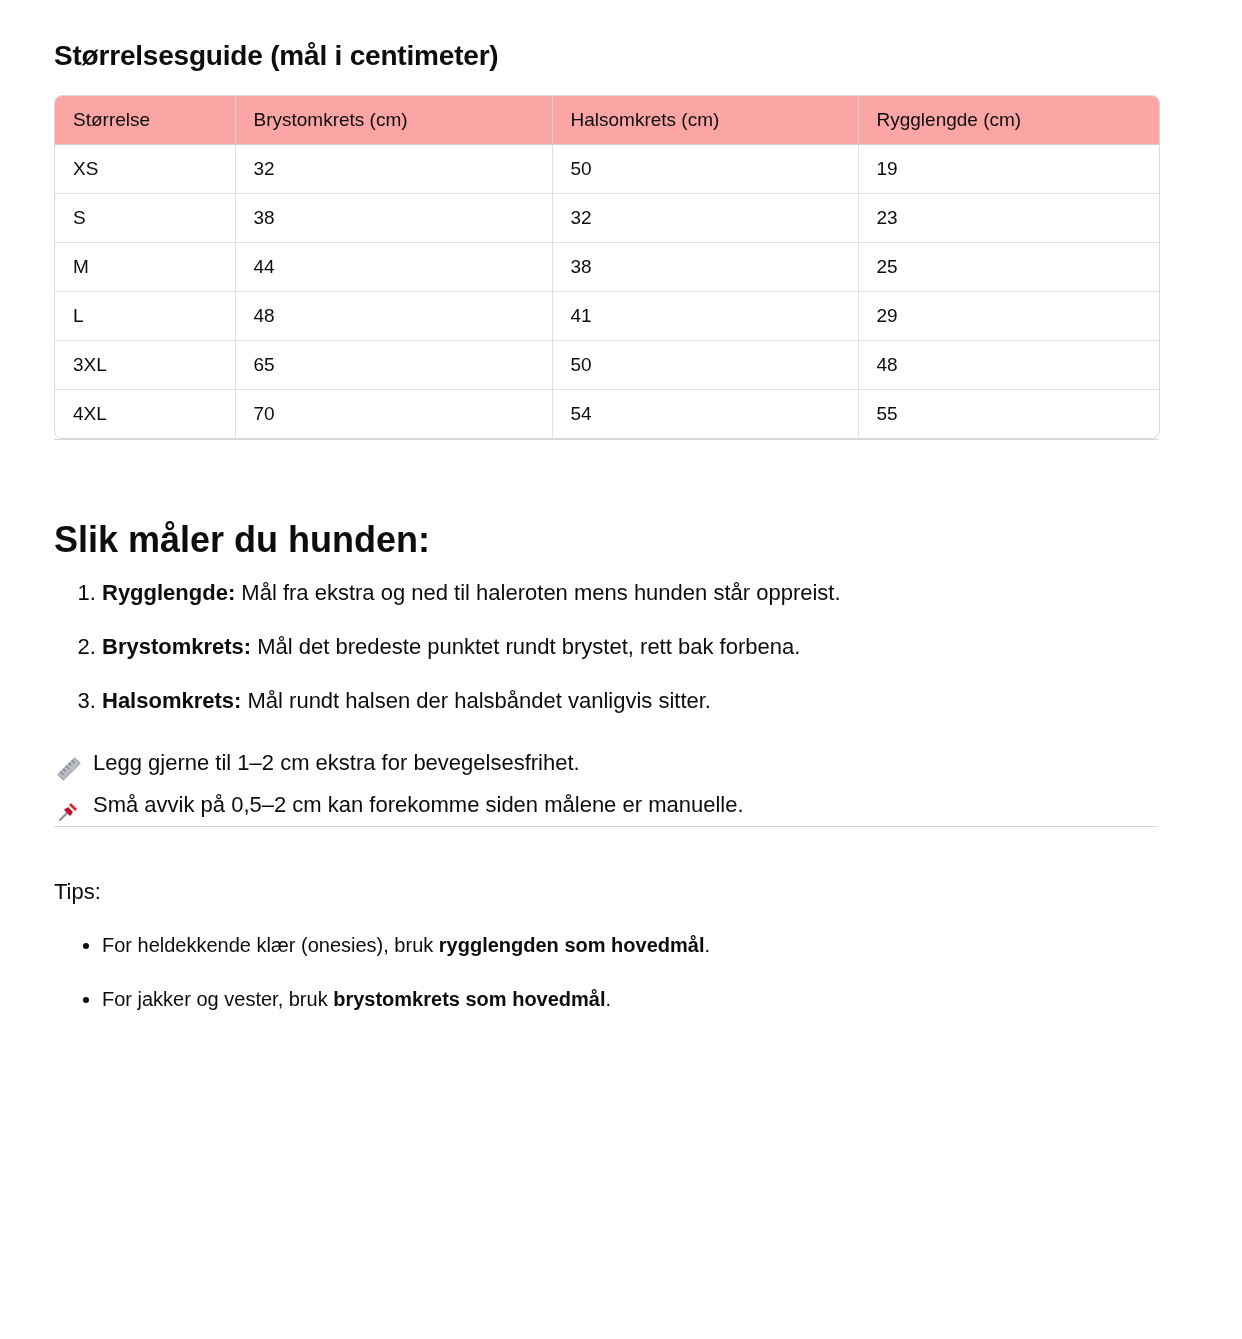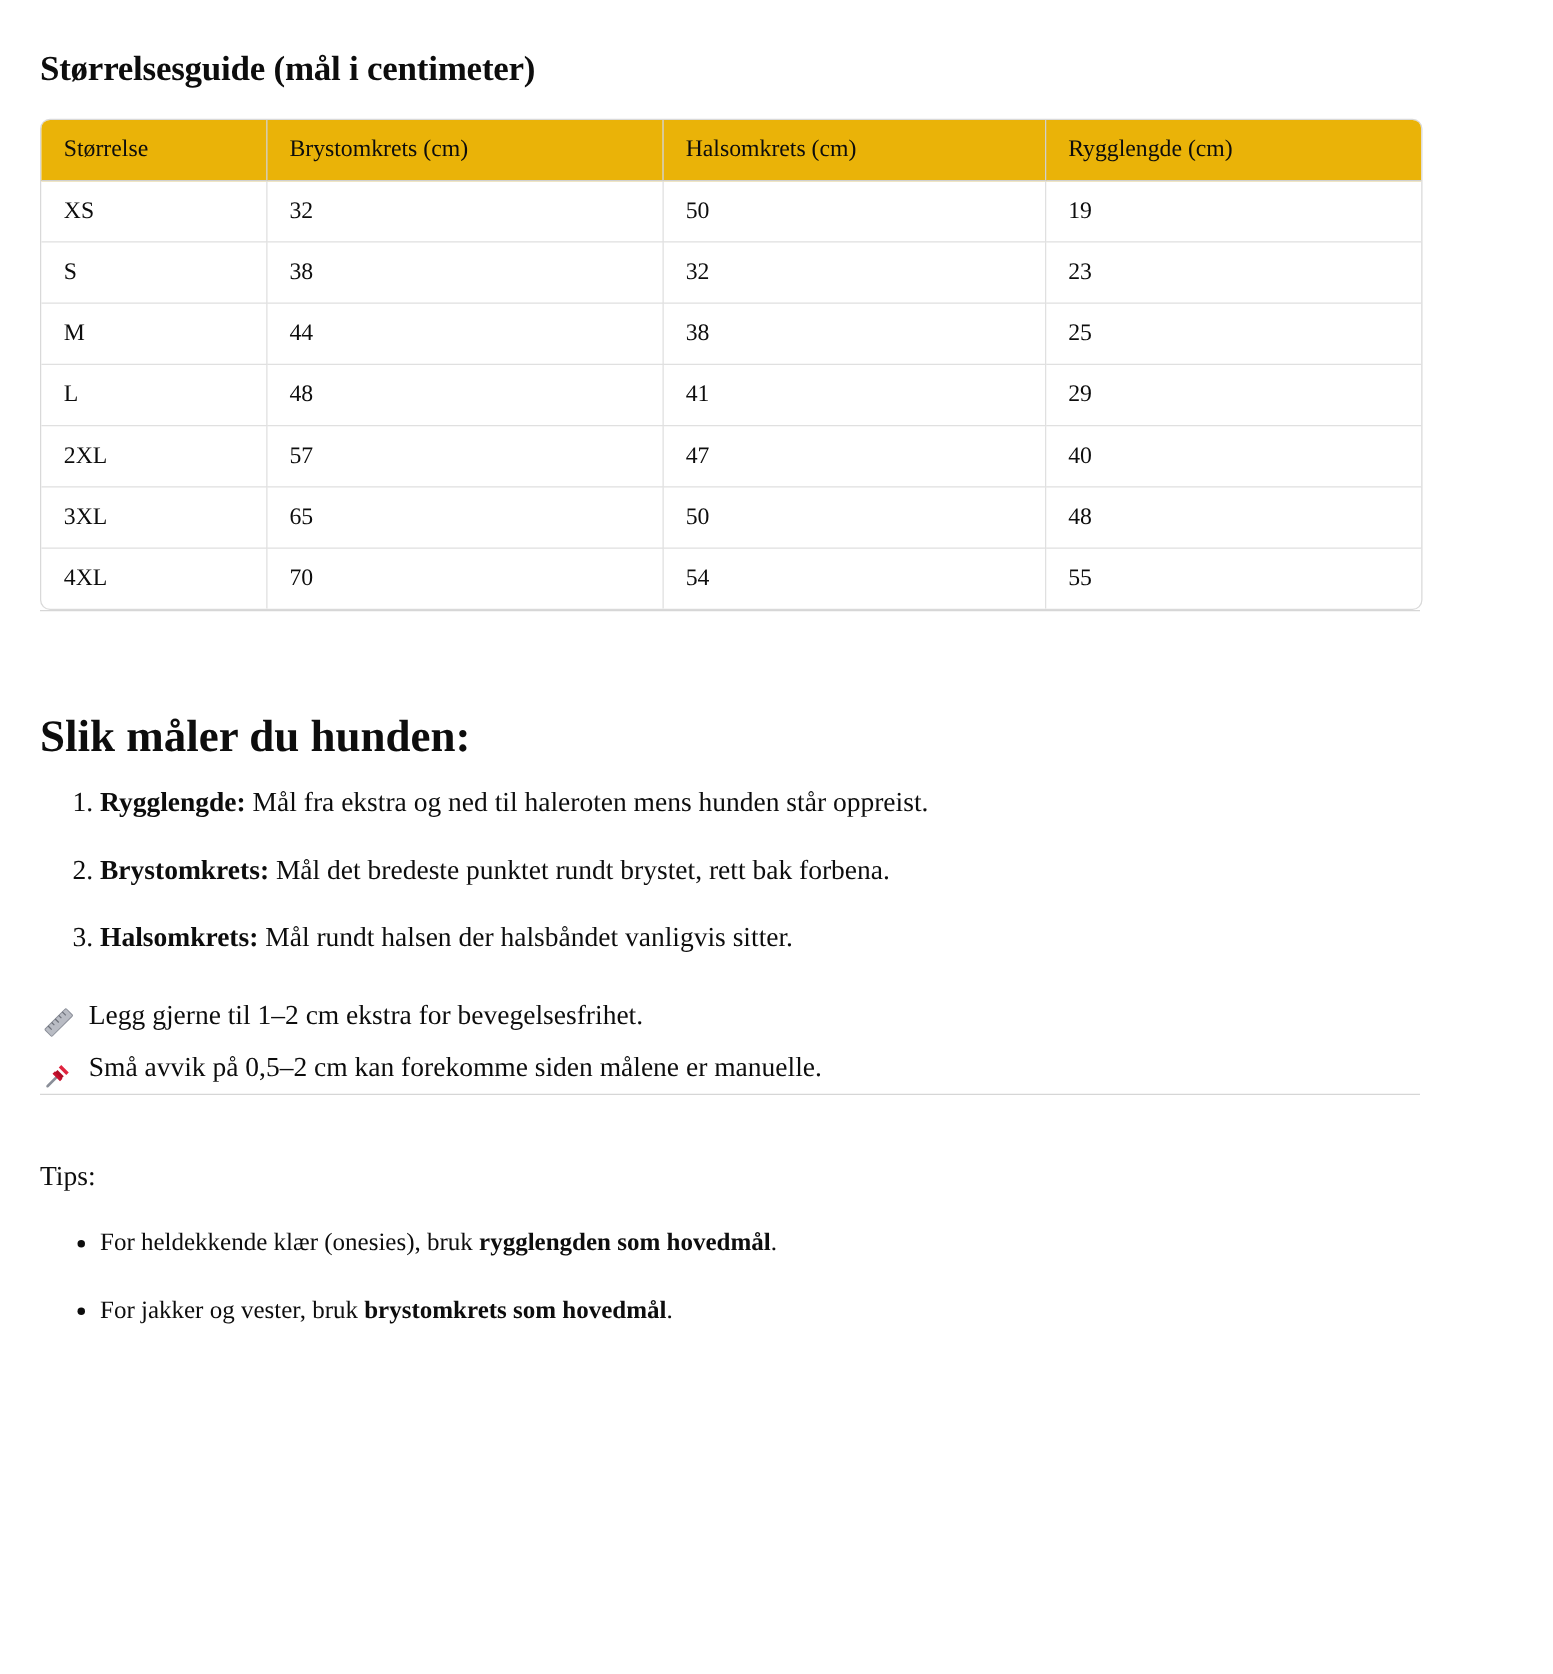--- a/index.html
+++ b/index.html
@@ -6,23 +6,22 @@
       margin: 0;
       padding: 0;
       background: #ffffff;
       color: #0d0d0d;
       font-family: "Liberation Sans", "DejaVu Sans", sans-serif;
     }
     .page {
       width: 1206px;
       min-height: 1339px;
       box-sizing: border-box;
-      padding: 34px 84px 0 32px;
+      padding: 34px 84px 0 54px;
       position: relative;
-      font-family: Liberation Serif, serif;
     }
     h2.title {
       font-size: 28px;
       font-weight: 700;
       margin: 0;
       line-height: 44px;
       letter-spacing: -0.2px;
     }
     .table-wrap {
       margin-top: 17px;
@@ -30,21 +29,21 @@
       border: 1px solid #d9d9d9;
       border-radius: 8px;
       overflow: hidden;
     }
     table {
       width: 100%;
       border-collapse: collapse;
       font-size: 19px;
     }
     thead th {
-      background: #eab308;
+      background: #fca5a5;
       font-weight: 400;
       text-align: left;
       height: 48px;
       padding: 0 18px;
       border-bottom: 1px solid #d0d0d0;
       border-right: 1px solid #d0d0d0;
     }
     thead th:last-child, tbody td:last-child { border-right: none; }
     tbody td {
       height: 48px;
@@ -149,26 +148,20 @@
           <td>M</td>
           <td>44</td>
           <td>38</td>
           <td>25</td>
         </tr>
         <tr>
           <td>L</td>
           <td>48</td>
           <td>41</td>
           <td>29</td>
-        </tr>
-        <tr>
-          <td>2XL</td>
-          <td>57</td>
-          <td>47</td>
-          <td>40</td>
         </tr>
         <tr>
           <td>3XL</td>
           <td>65</td>
           <td>50</td>
           <td>48</td>
         </tr>
         <tr>
           <td>4XL</td>
           <td>70</td>

